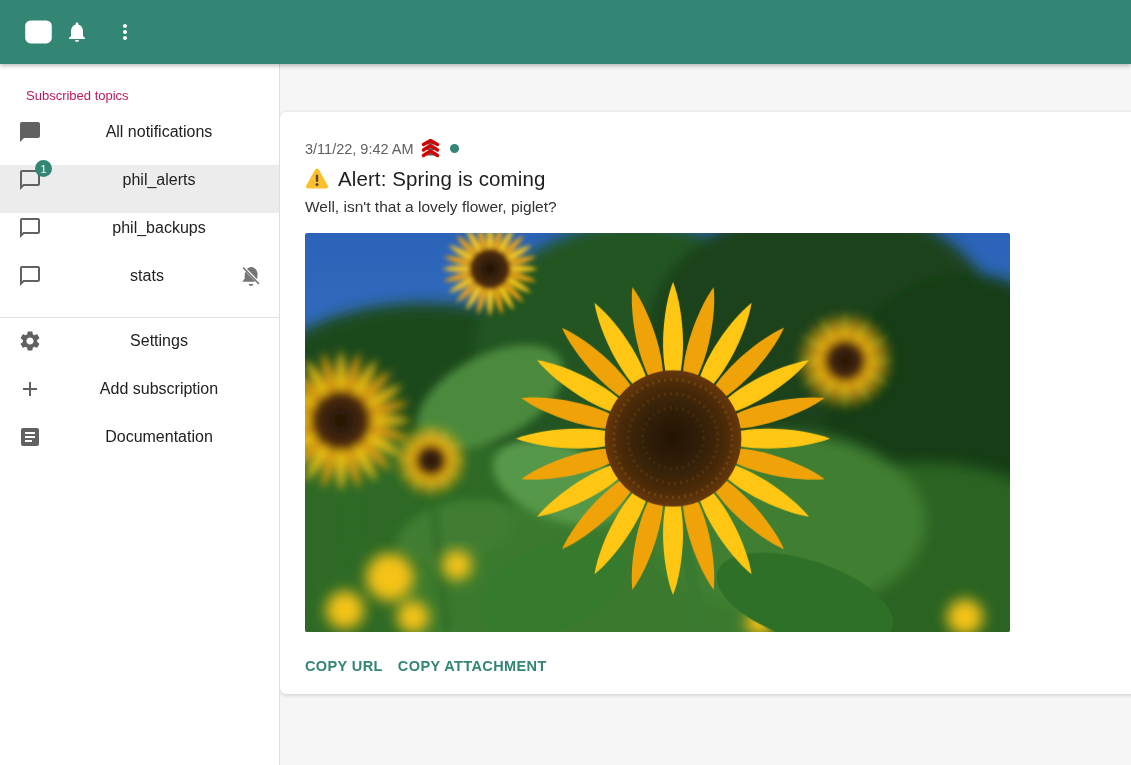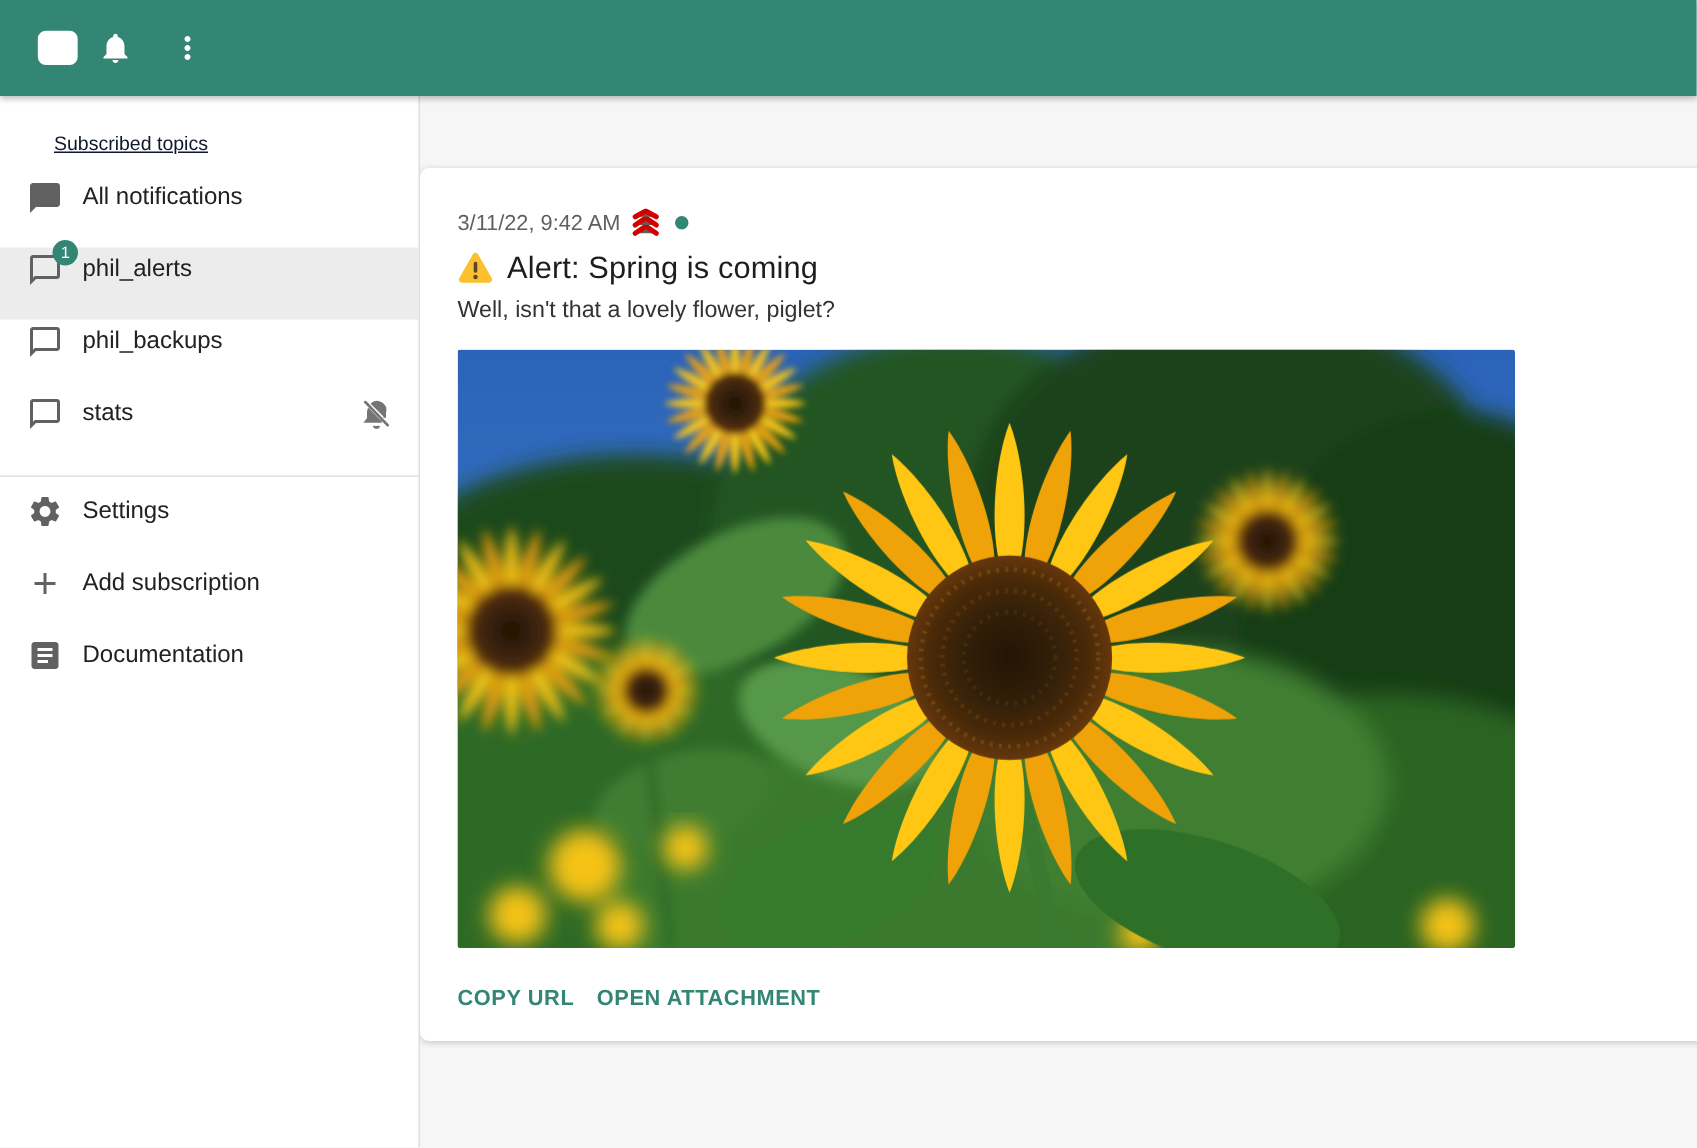--- a/index.html
+++ b/index.html
@@ -38,25 +38,25 @@
   }
   
   .shell{flex:1;display:flex;min-height:0;}
   
   .sidebar{
     width:280px;flex:0 0 280px;background:#fff;
     border-right:1px solid #dedede;
     padding-top:16px;
   }
   .section-label{
-    color:#0f172a;font-size:13px;padding:8px 16px 14px 36px;text-decoration:underline;
+    color:#be185d;font-size:13px;padding:8px 16px 14px 26px;
   }
   .nav-item{
     height:48px;display:flex;align-items:center;
-    padding:0 16px 18px 18px;cursor:pointer;font-size:16px;color:#212121;
+    padding:0 16px 18px 18px;cursor:pointer;font-size:16px;color:#212121;text-align:center;
   }
   .nav-item.selected{background:#ececec;}
   .nav-item .ic{
     width:24px;height:24px;color:#616161;position:relative;flex:0 0 24px;
     display:flex;align-items:center;justify-content:center;
   }
   .nav-item .lbl{margin-left:13px;flex:1;}
   .nav-item .right-ic{width:24px;height:24px;color:#757575;}
   .badge{
     position:absolute;top:-8px;right:-10px;
@@ -342,18 +342,18 @@
           <ellipse cx="500" cy="368" rx="92" ry="40" fill="#2f7029" transform="rotate(18 500 368)"></ellipse>
           <ellipse cx="248" cy="355" rx="78" ry="42" fill="#357a2d" transform="rotate(-24 248 355)"></ellipse>
 
           <use href="#sunflower" transform="translate(368 206) scale(1.02)"></use>
         </svg>
       </div>
 
 
       <div class="actions">
         <button class="text-btn">COPY URL</button>
-        <button class="text-btn">OPEN ATTACHMENT</button>
+        <button class="text-btn">COPY ATTACHMENT</button>
       </div>
 
     </article>
   </main>
 </div>
 
 </body></html>

